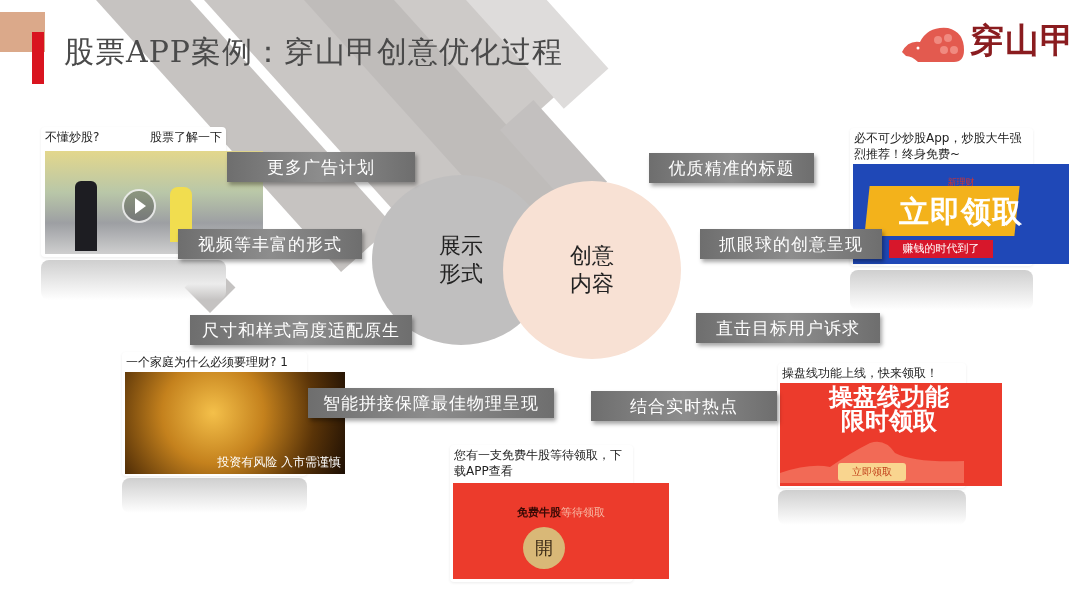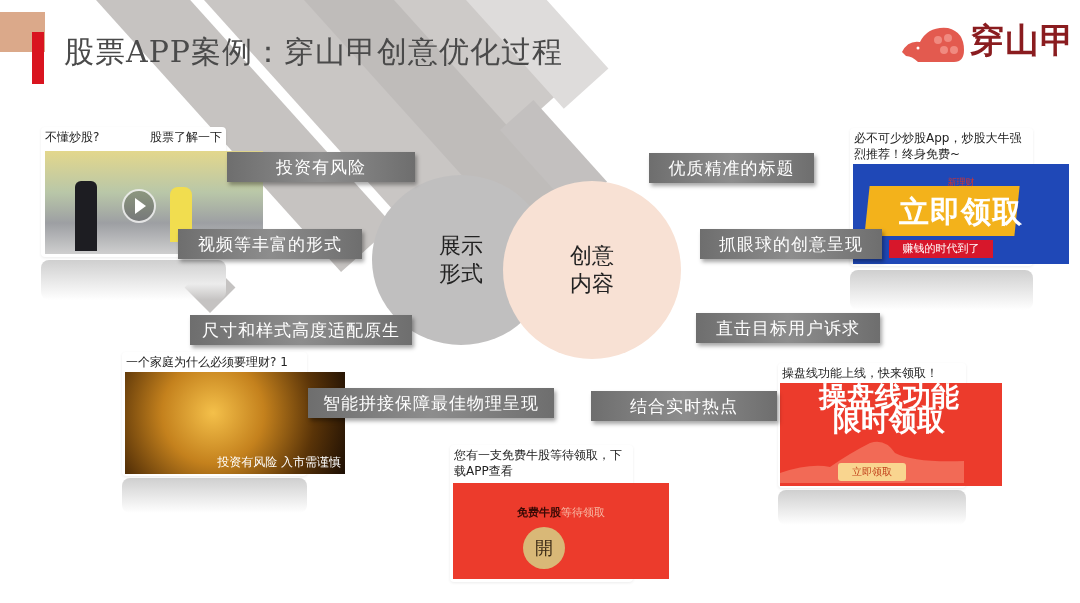--- a/index.html
+++ b/index.html
@@ -104,33 +104,33 @@
     <div style="position:absolute;left:0;right:0;top:22px;text-align:center;font-size:11px;">
       <b style="color:#3a0a05;">免费牛股</b><span style="color:#f7b6a2;">等待领取</span>
     </div>
     <div style="position:absolute;left:70px;top:44px;width:42px;height:42px;border-radius:50%;background:#d9b877;text-align:center;line-height:42px;font-size:18px;color:#3b2a16;">開</div>
   </div>
 </div>
 
 <div class="card" style="left:778px;top:363px;width:188px;height:125px;">
   <div class="card-caption">操盘线功能上线，快来领取！</div>
   <div class="thumb" style="left:2px;top:20px;width:184px;height:103px;background:#ec3b2c;">
-    <div style="position:absolute;left:0;right:4px;top:2px;text-align:center;font-size:28px;font-weight:bold;color:#fff;line-height:24px;">
+    <div style="position:absolute;left:0;right:4px;top:2px;text-align:center;font-size:24px;font-weight:bold;color:#fff;line-height:24px;">
       <div>操盘线功能</div>
       <div>限时领取</div>
     </div>
     <svg style="position:absolute;left:0;top:50px;" width="184" height="50">
       <path d="M0 40 Q30 30 50 34 Q70 20 90 10 Q105 5 115 20 Q135 30 184 28 L184 50 L0 50 Z" fill="#f26a56"></path>
     </svg>
     <div style="position:absolute;left:58px;top:80px;width:68px;height:18px;border-radius:3px;background:#f9d58f;color:#c2431d;font-size:10px;line-height:18px;text-align:center;">立即领取</div>
   </div>
 </div>
 <div class="reflect" style="left:778px;top:490px;width:188px;height:35px;"></div>
 
-<div class="label" style="left:227px;top:152px;width:188px;">投资有风险</div>
+<div class="label" style="left:227px;top:152px;width:188px;">更多广告计划</div>
 <div class="label" style="left:178px;top:229px;width:184px;">视频等丰富的形式</div>
 <div class="label" style="left:190px;top:315px;width:222px;">尺寸和样式高度适配原生</div>
 <div class="label" style="left:308px;top:388px;width:246px;">智能拼接保障最佳物理呈现</div>
 
 <div class="label" style="left:649px;top:153px;width:165px;">优质精准的标题</div>
 <div class="label" style="left:700px;top:229px;width:182px;">抓眼球的创意呈现</div>
 <div class="label" style="left:696px;top:313px;width:184px;">直击目标用户诉求</div>
 <div class="label" style="left:591px;top:391px;width:186px;">结合实时热点</div>
 
 </body></html>

